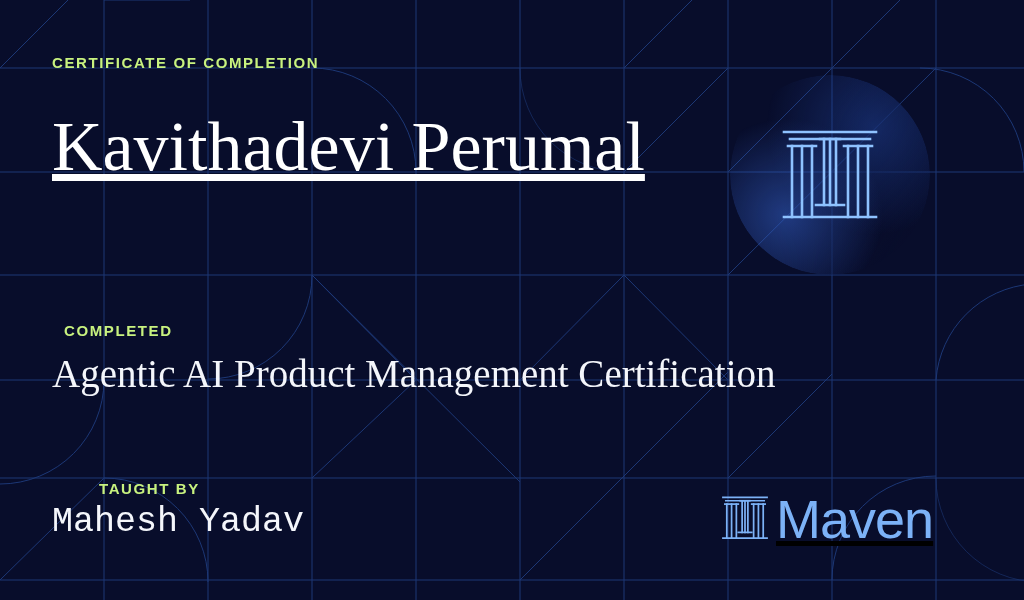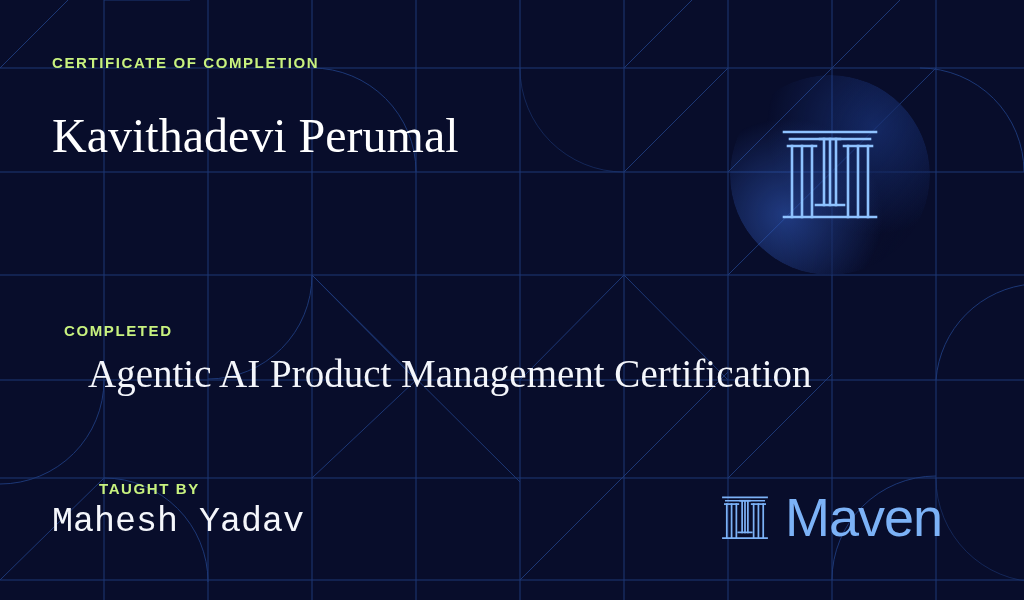--- a/index.html
+++ b/index.html
@@ -84,34 +84,34 @@
     letter-spacing: 1.6px;
     font-size: 15px;
     white-space: nowrap;
   }
   .recipient-name {
     position: absolute;
     left: 52px;
     top: 112px;
     color: #ffffff;
     font-family: "Liberation Serif", serif;
-    font-size: 48px;
+    font-size: 70px;
     line-height: 1;
     white-space: nowrap;
+    text-decoration: underline;
   }
   .course-title {
     position: absolute;
     left: 52px;
     top: 352px;
     color: #f4f6fb;
     font-family: "Liberation Serif", serif;
     font-size: 39px;
     line-height: 1.15;
     white-space: nowrap;
-    margin-left: 36px;
   }
   .instructor-name {
     position: absolute;
     left: 52px;
     top: 502px;
     color: #f4f6fb;
     font-family: Liberation Mono, monospace;
     font-size: 35px;
     line-height: 1.15;
     white-space: nowrap;
@@ -120,22 +120,23 @@
   #label-certificate { left: 52px; top: 54px; }
   #label-completed  { left: 64px; top: 322px; }
   #label-taught-by  { left: 52px; top: 480px; margin-left: 47px; }
 
   
   .maven-logo {
     position: absolute;
     left: 722px;
     top: 490px;
     display: flex;
-    align-items: flex-start;
-    gap: 17px;
+    align-items: flex-end;
+    gap: 8px;
+    text-decoration: underline;
   }
   .maven-wordmark {
     color: #7cb2f7;
     font-family: "Liberation Sans", sans-serif;
     font-size: 54px;
     line-height: 1;
     letter-spacing: -1px;
   }
 </style>
 </head>

